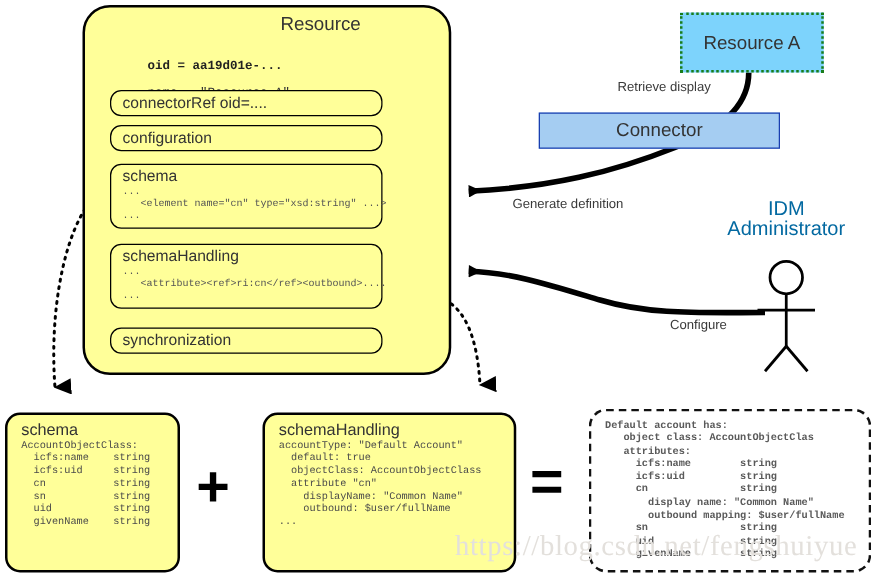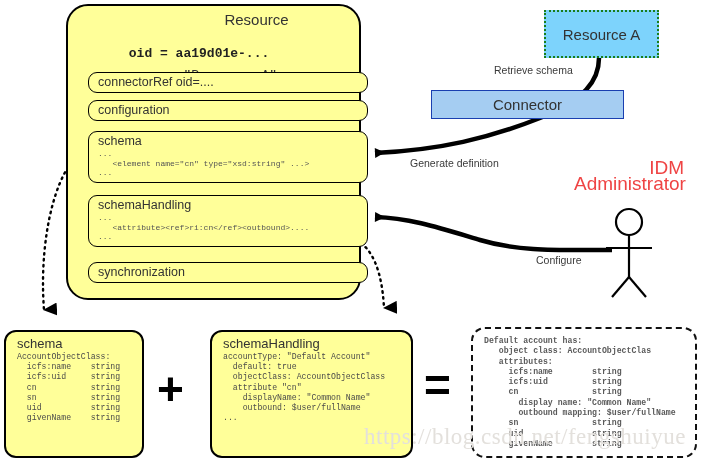--- a/index.html
+++ b/index.html
@@ -43,30 +43,30 @@
     text-align: center;
     font-size: 15px;
     color: #333333;
     padding-left: 41px;
   }
   #resource-props {
     position: absolute;
     left: 14px;
     top: 31px;
     font-family: "Liberation Mono", monospace;
-    font-size: 13px;
+    font-size: 10px;
     line-height: 11px;
     color: #333333;
     white-space: pre;
   }
   #resource-props .prop-strong { font-weight: bold; color: #222222; }
   .sub-box {
     position: absolute;
     left: 20px;
-    width: 280px;
+    width: 218px;
     background: #ffff99;
     border: 1.6px solid #000000;
     border-radius: 9px;
     box-sizing: border-box;
   }
   .sub-title {
     font-size: 12.5px;
     color: #333333;
     padding: 2px 0 0 9px;
     line-height: 15px;
@@ -127,24 +127,24 @@
     white-space: nowrap;
   }
   #label-retrieve-schema { left: 494px; top: 64px; }
   #label-generate-definition { left: 410px; top: 157px; }
   #label-configure { left: 536px; top: 254px; }
   #actor-label {
     position: absolute;
     left: 574px;
     top: 160px;
     width: 110px;
-    text-align: right;
-    font-size: 19px;
+    text-align: center;
+    font-size: 16px;
     line-height: 16px;
-    color: #ef4444;
+    color: #0369a1;
   }
   
   .bottom-box {
     position: absolute;
     background: #ffff99;
     border: 2px solid #000000;
     border-radius: 12px;
     box-sizing: border-box;
     overflow: hidden;
   }
@@ -269,21 +269,21 @@
 
     <div class="sub-box" id="box-synchronization">
       <div class="sub-title">synchronization</div>
     </div>
   </div>
 
   <div id="resource-a-box">Resource A</div>
 
   <div id="connector-box">Connector</div>
 
-  <div class="edge-label" id="label-retrieve-schema">Retrieve schema</div>
+  <div class="edge-label" id="label-retrieve-schema">Retrieve display</div>
   <div class="edge-label" id="label-generate-definition">Generate definition</div>
   <div class="edge-label" id="label-configure">Configure</div>
 
   <div id="actor-label">
     <span>IDM</span><br>
     <span>Administrator</span>
   </div>
 
   <div class="bottom-box" id="bottom-schema">
     <div class="bottom-title">schema</div>

